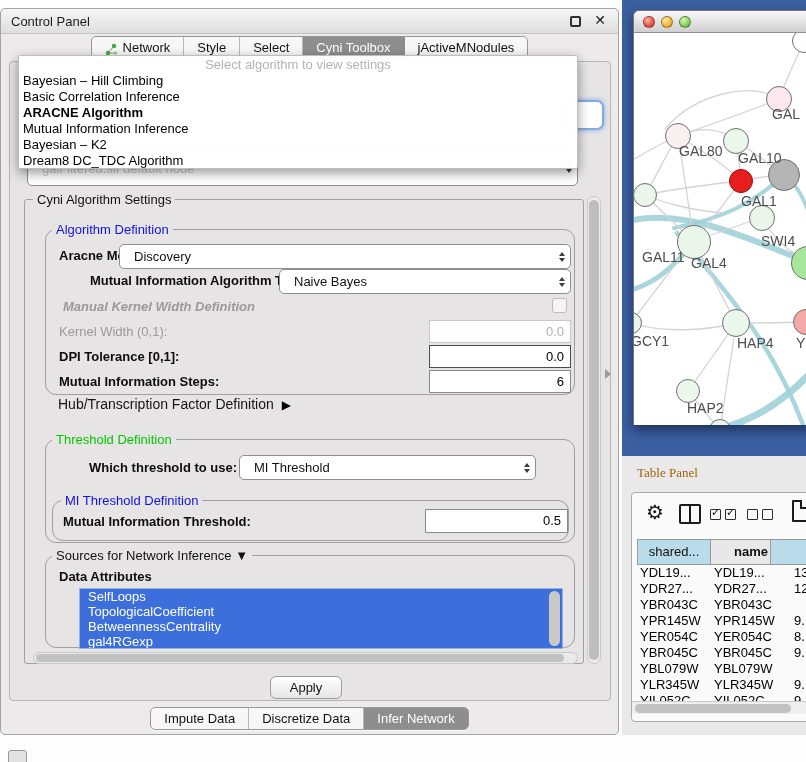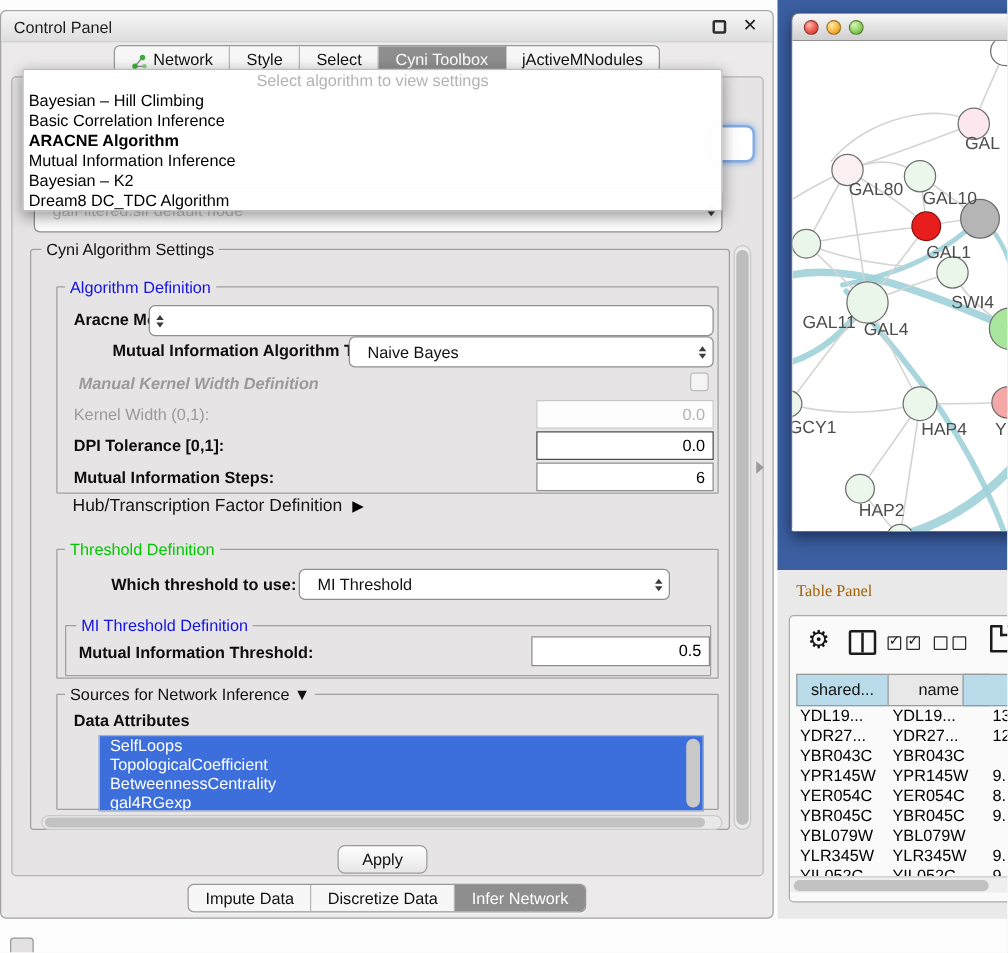--- a/index.html
+++ b/index.html
@@ -58,21 +58,21 @@
   .group-label { position:absolute; top:-8px; background:#e6e4e4; padding:0 4px;
     font-size:13px; color:#111; white-space:nowrap; }
   .group-label.blue { color:var(--accent-blue,#1212e0); }
   .group-label.green { color:var(--accent-green,#00c800); }
 
   .v-scrollbar { position:absolute; left:577px; top:134px; width:14px; height:468px;
     background:#ececec; border:1px solid #c8c8c8; border-radius:7px; }
   .v-scrollbar .thumb { position:absolute; left:1px; right:1px; top:3px; bottom:3px;
     background:#bdbdbd; border-radius:6px; }
 
-  .inner-group { position:absolute; border:1px solid #a0a0a0; border-radius:1px; }
+  .inner-group { position:absolute; border:1px solid #a0a0a0; border-radius:11px; }
   .inner-group .group-label { background:#e6e4e4; }
 
   .field-label { position:absolute; font-size:13px; font-weight:bold; color:#0d0d0d; line-height:14px; white-space:nowrap; }
   .field-label.disabled { color:#9a9a9a; }
 
   .combo { position:absolute; background:#fff; border:1px solid #8f8f8f; border-radius:5px;
     display:flex; align-items:center; cursor:pointer; }
   .combo-text { padding-left:14px; font-size:13px; color:#111; flex:1; }
   .stepper { width:16px; display:flex; flex-direction:column; align-items:center; gap:2px; }
   .stepper i { display:block; width:0; height:0; border-left:3.5px solid transparent; border-right:3.5px solid transparent; }
@@ -216,20 +216,21 @@
       </div>
 
       <div class="settings-group">
         <span class="group-label" style="left:8px;">Cyni Algorithm Settings</span>
 
         <div class="inner-group" style="left:20px; top:29px; width:530px; height:166px;">
           <span class="group-label blue" style="left:6px;">Algorithm Definition</span>
 
           <span class="field-label" style="left:13px; top:19px;">Aracne Mode:</span>
           <div class="combo" style="left:73px; top:14px; width:452px; height:25px;">
+            <span class="combo-text">Discovery</span>
             <span class="stepper">
                 <i class="up"></i>
                 <i class="dn"></i>
               </span>
           </div>
 
           <span class="field-label" style="left:13px; top:44px;padding-left:31px;">Mutual Information Algorithm Type:</span>
           <div class="combo" style="left:233px; top:39px; width:292px; height:25px;">
             <span class="combo-text">Naive Bayes</span>
             <span class="stepper">
@@ -414,21 +415,21 @@
         <span class="cb checked"></span>
       </span>
       <span class="tb-icon uncheck-pair">
         <span class="cb"></span>
         <span class="cb"></span>
       </span>
       <span class="tb-icon doc-icon"></span>
 
       <div class="tp-header">
         <span class="th-cell hl" style="left:5px; width:74px;">shared...</span>
-        <span class="th-cell" style="left:78px; width:82px;">name</span>
+        <span class="th-cell" style="left:78px; width:82px;font-weight:bold;">name</span>
         <span class="th-cell hl" style="left:138px; width:42px;"></span>
       </div>
 
       <div class="tp-rows">
         <div class="t-row" style="top:0;">
           <span class="t-cell t-c0">YDL19...</span>
             <span class="t-cell t-c1">YDL19...</span>
             <span class="t-cell t-c2">13</span>
         </div>
         <div class="t-row" style="top:16px;">

